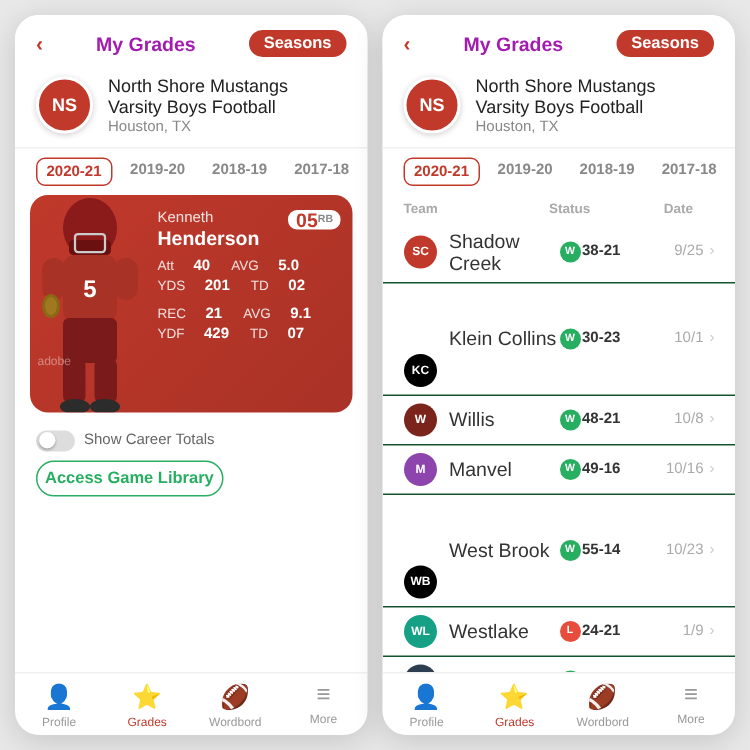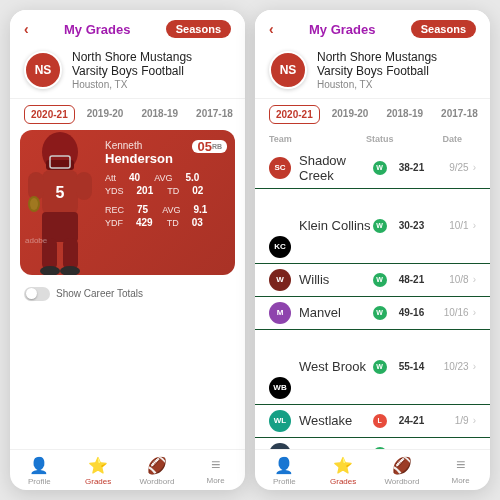--- a/index.html
+++ b/index.html
@@ -278,21 +278,21 @@
     .game-team-name {
       flex: 1;
       font-size: 13px;
       color: #333;
       font-weight: 500;
     }
     .game-status {
       width: 60px;
       display: flex;
       align-items: center;
-      gap: 12px;
+      gap: 1px;
     }
     .status-dot {
       width: 14px;
       height: 14px;
       border-radius: 50%;
       display: flex;
       align-items: center;
       justify-content: center;
       font-size: 7px;
       font-weight: 700;
@@ -450,47 +450,48 @@
             </div>
             <div class="stat-item">
               <span class="stat-label">TD</span>
               <span class="stat-value">02</span>
             </div>
           </div>
           <div style="height:6px;"></div>
           <div class="stat-row">
             <div class="stat-item">
               <span class="stat-label">REC</span>
-              <span class="stat-value">75</span>
+              <span class="stat-value">21</span>
             </div>
             <div class="stat-item">
               <span class="stat-label">AVG</span>
               <span class="stat-value">9.1</span>
             </div>
           </div>
           <div class="stat-row">
             <div class="stat-item">
               <span class="stat-label">YDF</span>
               <span class="stat-value">429</span>
             </div>
             <div class="stat-item">
               <span class="stat-label">TD</span>
-              <span class="stat-value">03</span>
+              <span class="stat-value">07</span>
             </div>
           </div>
         </div>
       </div>
 
       
       <div class="career-toggle">
         <div class="toggle-switch"></div>
         <span>Show Career Totals</span>
       </div>
 
       
+      <button class="access-btn">Access Game Library</button>
     </div>
 
     <div class="bottom-nav">
       <div class="nav-item">
         <span class="nav-icon">👤</span>
         <span class="nav-label">Profile</span>
       </div>
       <div class="nav-item">
         <span class="nav-icon active">⭐</span>
         <span class="nav-label active">Grades</span>

